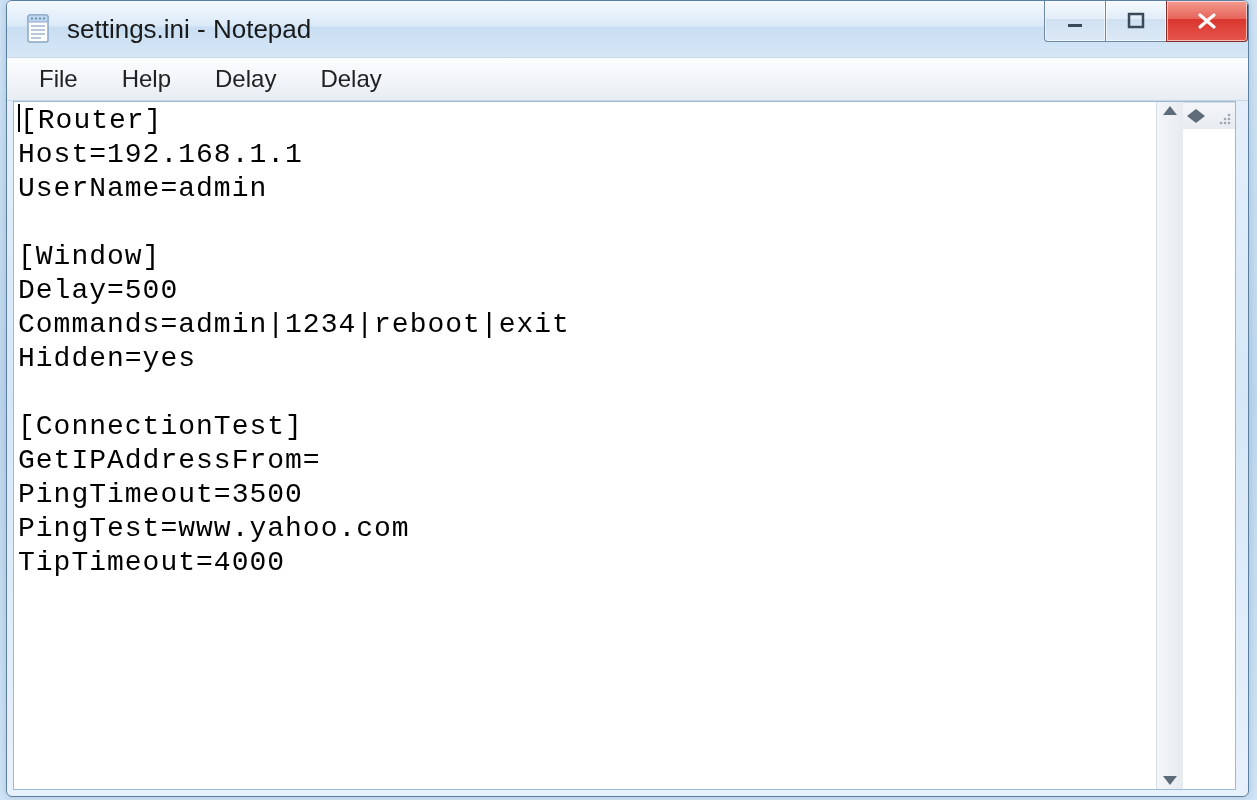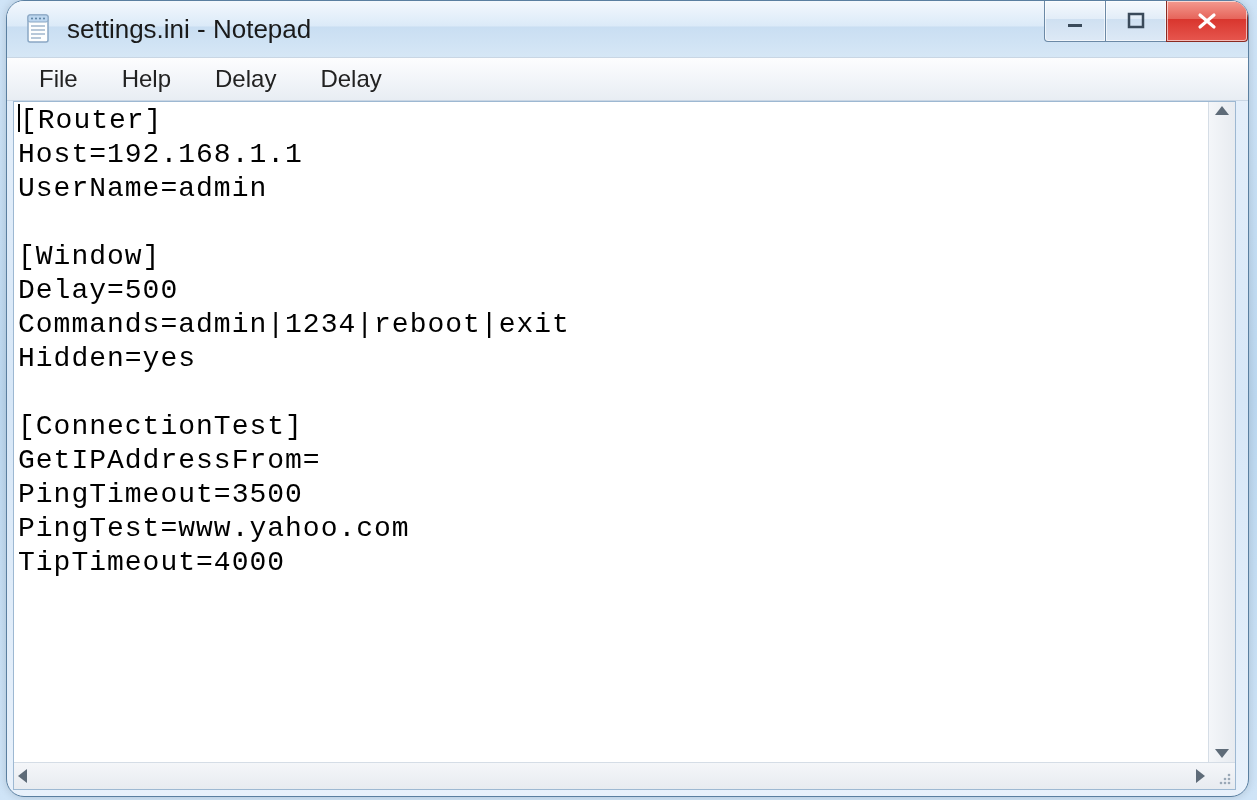--- a/index.html
+++ b/index.html
@@ -12,21 +12,21 @@
     overflow: hidden;
   }
 
   .window {
     position: absolute;
     left: 6px;
     top: 0;
     width: 1241px;
     height: 795px;
     border: 1px solid #5a7fa0;
-    border-radius: 18px;
+    border-radius: 6px;
     box-shadow: 0 0 8px rgba(0,0,0,0.15);
     background: linear-gradient(to bottom, #e8f1fb 0%, #d7e7f7 50%, #e8f1fb 100%);
     display: flex;
     flex-direction: column;
     overflow: hidden;
   }
 
   
   .titlebar {
     height: 56px;
@@ -99,21 +99,21 @@
   }
 
   
   .client {
     flex: 1;
     margin: 0 12px 6px 6px;
     border: 1px solid #9db8d2;
     background: #ffffff;
     position: relative;
     display: flex;
-    flex-direction: column;
+    flex-direction: row;
     box-shadow: inset 1px 1px 0 #fff;
   }
   .editor-wrap {
     flex: 1;
     position: relative;
     overflow: hidden;
   }
   .editor {
     position: absolute;
     left: 0; top: 0;

